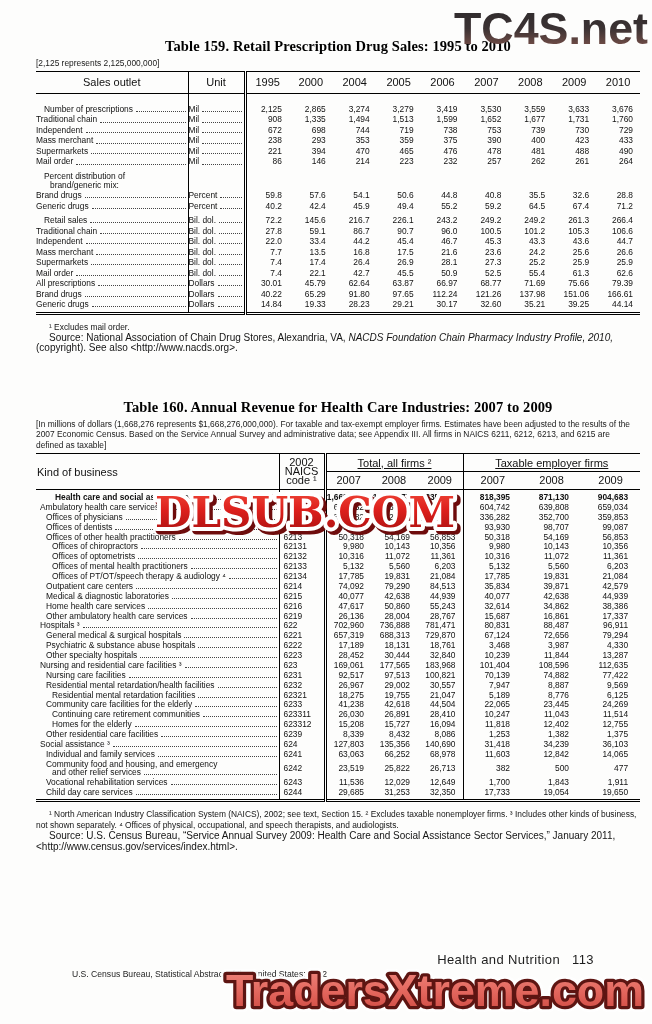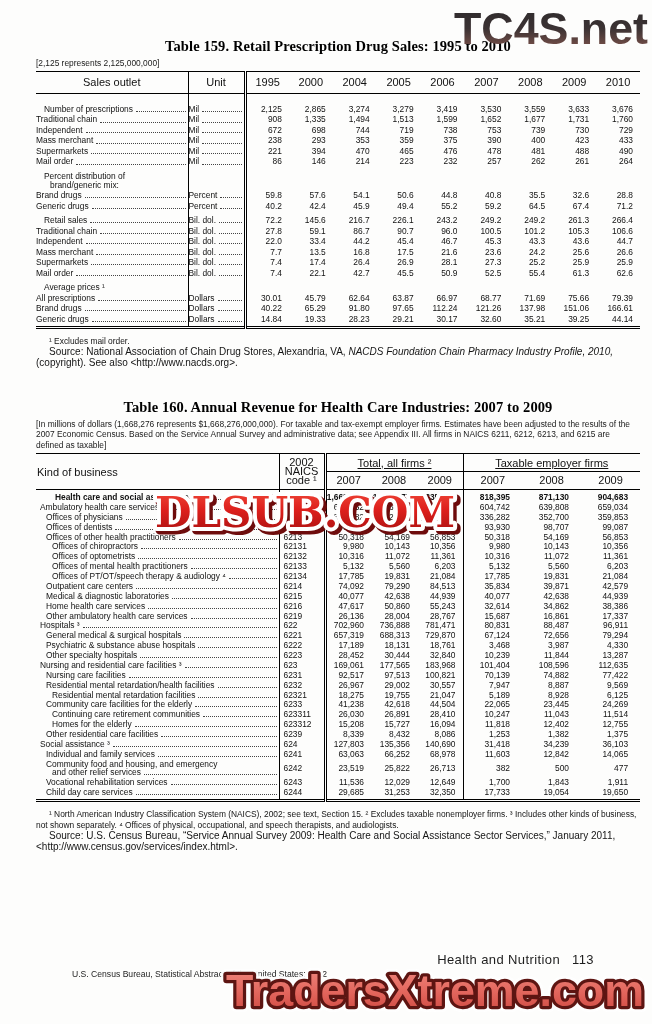--- a/index.html
+++ b/index.html
@@ -421,37 +421,20 @@
           <td class="num">7.4</td>
           <td class="num">22.1</td>
           <td class="num">42.7</td>
           <td class="num">45.5</td>
           <td class="num">50.9</td>
           <td class="num">52.5</td>
           <td class="num">55.4</td>
           <td class="num">61.3</td>
           <td class="num">62.6</td>
         </tr>
-        <tr class="gap">
-          <td class="stub">
-            <div class="lw">
-              <span class="lt i1">Average prices ¹</span>
-            </div>
-          </td>
-          <td class="unit"></td>
-          <td class="num"></td>
-          <td class="num"></td>
-          <td class="num"></td>
-          <td class="num"></td>
-          <td class="num"></td>
-          <td class="num"></td>
-          <td class="num"></td>
-          <td class="num"></td>
-          <td class="num"></td>
-        </tr>
         <tr>
           <td class="stub">
             <div class="lw">
               <span class="lt i0">All prescriptions</span>
               <span class="dots"></span>
             </div>
           </td>
           <td class="unit">
             <div class="lw">
               <span class="lt i0">Dollars</span>
@@ -856,21 +839,21 @@
             <div class="lw">
               <span class="lt g2">Residential mental retardation facilities</span>
               <span class="dots"></span>
             </div>
           </td>
           <td class="naicsc">62321</td>
           <td class="num">18,275</td>
           <td class="num">19,755</td>
           <td class="num">21,047</td>
           <td class="num tax sep">5,189</td>
-          <td class="num tax">8,928</td>
+          <td class="num tax">8,776</td>
           <td class="num tax">6,125</td>
         </tr>
         <tr>
           <td class="stub">
             <div class="lw">
               <span class="lt g1">Community care facilities for the elderly</span>
               <span class="dots"></span>
             </div>
           </td>
           <td class="naicsc">6233</td>

